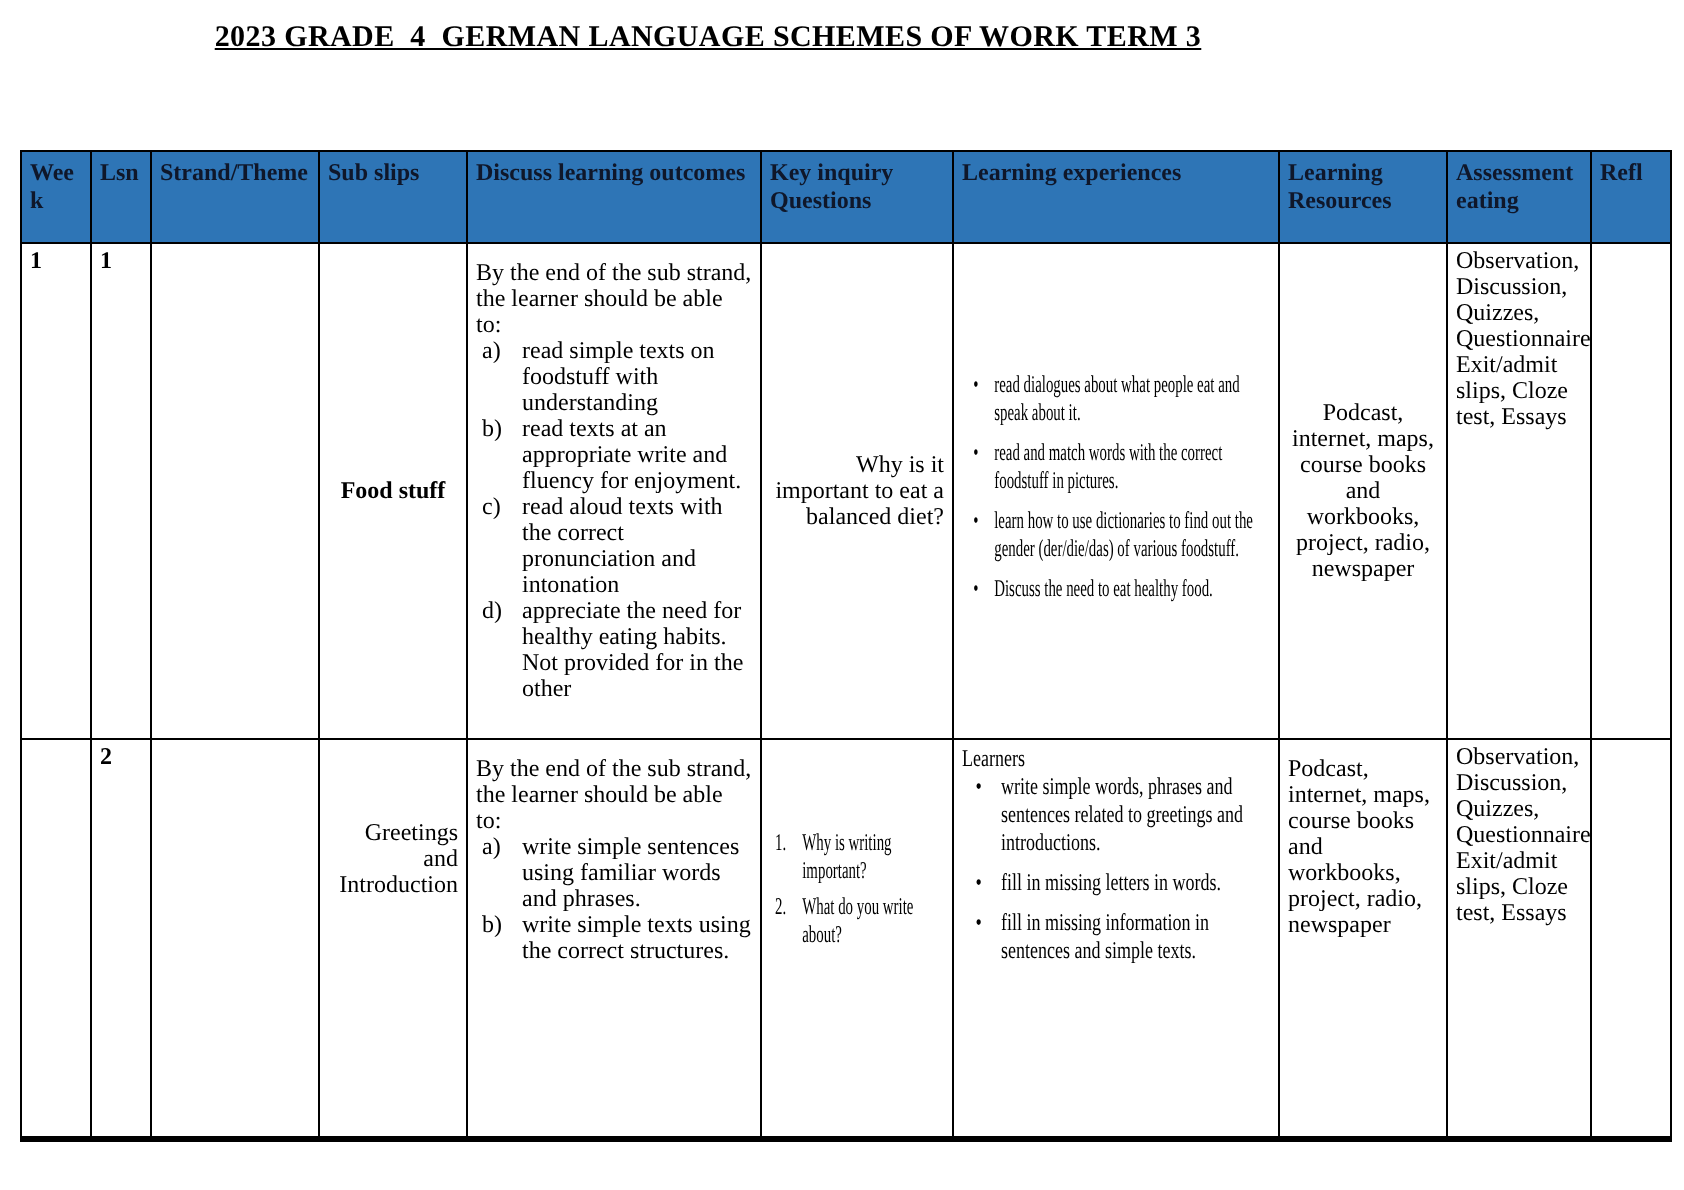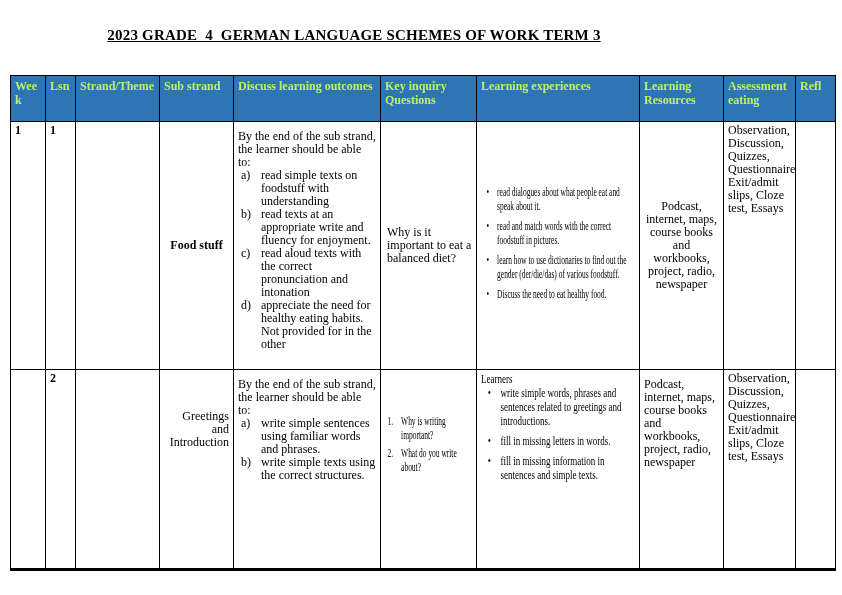--- a/index.html
+++ b/index.html
@@ -1,39 +1,39 @@
 <!DOCTYPE html>
 <html><head>
 <meta charset="utf-8">
 <style>
   html,body{margin:0;padding:0;background:#fff;}
   body{width:842px;height:595px;position:relative;font-family:"Liberation Serif",serif;color:#000;overflow:hidden;}
-  .title{position:absolute;top:27px;left:0;width:708px;text-align:center;font-weight:bold;font-size:15px;text-decoration:underline;white-space:pre-wrap;letter-spacing:.2px;}
+  .title{position:absolute;top:11px;left:0;width:708px;text-align:center;font-weight:bold;font-size:15px;text-decoration:underline;white-space:pre-wrap;letter-spacing:.2px;}
   table{position:absolute;top:75px;left:10px;width:825px;border-collapse:collapse;table-layout:fixed;}
   th,td{border:1px solid #000;vertical-align:top;padding:2px 4px;font-size:12px;line-height:13px;overflow:hidden;}
-  thead th{background:#2E75B6;color:#bef264;text-align:left;font-weight:bold;font-size:12px;line-height:14px;padding:3px 4px;vertical-align:top;height:39px;}
+  thead th{background:#2E75B6;color:#0f172a;text-align:left;font-weight:bold;font-size:12px;line-height:14px;padding:3px 4px;vertical-align:top;height:39px;}
   th.brk{word-break:break-all;}
   tr.r1{height:248px;}
   tr.r2{height:200px;}
   tbody tr:last-child td{border-bottom:3px solid #000;}
   td.bold{font-weight:bold;}
   td.vmid{vertical-align:middle;}
   td.ctr{text-align:center;}
   .li{position:relative;padding-left:23px;margin:0;}
   .li .m{position:absolute;left:3px;top:0;}
   .cnd-a,.cnd-b{transform-origin:0 0;line-height:14px;}
   .cnd-a{width:161%;transform:scaleX(0.62);}
   .cnd-b{width:133%;transform:scaleX(0.75);}
   .bl{position:relative;padding-left:26px;margin-bottom:6px;}
   .bl::before{content:"\2022";position:absolute;left:9px;top:0;}
   .num{position:relative;padding-left:26px;margin-bottom:4px;}
   .num .m{position:absolute;left:4px;top:0;}
   td.substrand2{padding-top:40px;text-align:right;}
   td.kiq2{padding-top:44px;}
-  td.kiq1{vertical-align:middle;padding-left:6px;}
+  td.kiq1{vertical-align:middle;padding-left:6px;text-align:right;}
   td.res2{padding-top:8px;}
   td.out{padding-top:8px;}
   .wk{font-weight:bold;}
 </style>
 </head>
 <body>
 
 <div class="title">2023 GRADE  4  GERMAN LANGUAGE SCHEMES OF WORK TERM 3</div>
 
 <table>
@@ -47,21 +47,21 @@
       <col style="width:163px">
       <col style="width:84px">
     <col style="width:72px">
       <col style="width:40px">
   </colgroup>
   <thead>
     <tr>
       <th class="brk">Week</th>
       <th class="brk">Lsn</th>
       <th>Strand/Theme</th>
-      <th>Sub strand</th>
+      <th>Sub slips</th>
       <th>Discuss learning outcomes</th>
       <th>Key inquiry Questions</th>
       <th>Learning experiences</th>
       <th>Learning Resources</th>
       <th>Assessment eating</th>
       <th>Refl</th>
     </tr>
   </thead>
   <tbody>
     <tr class="r1">

